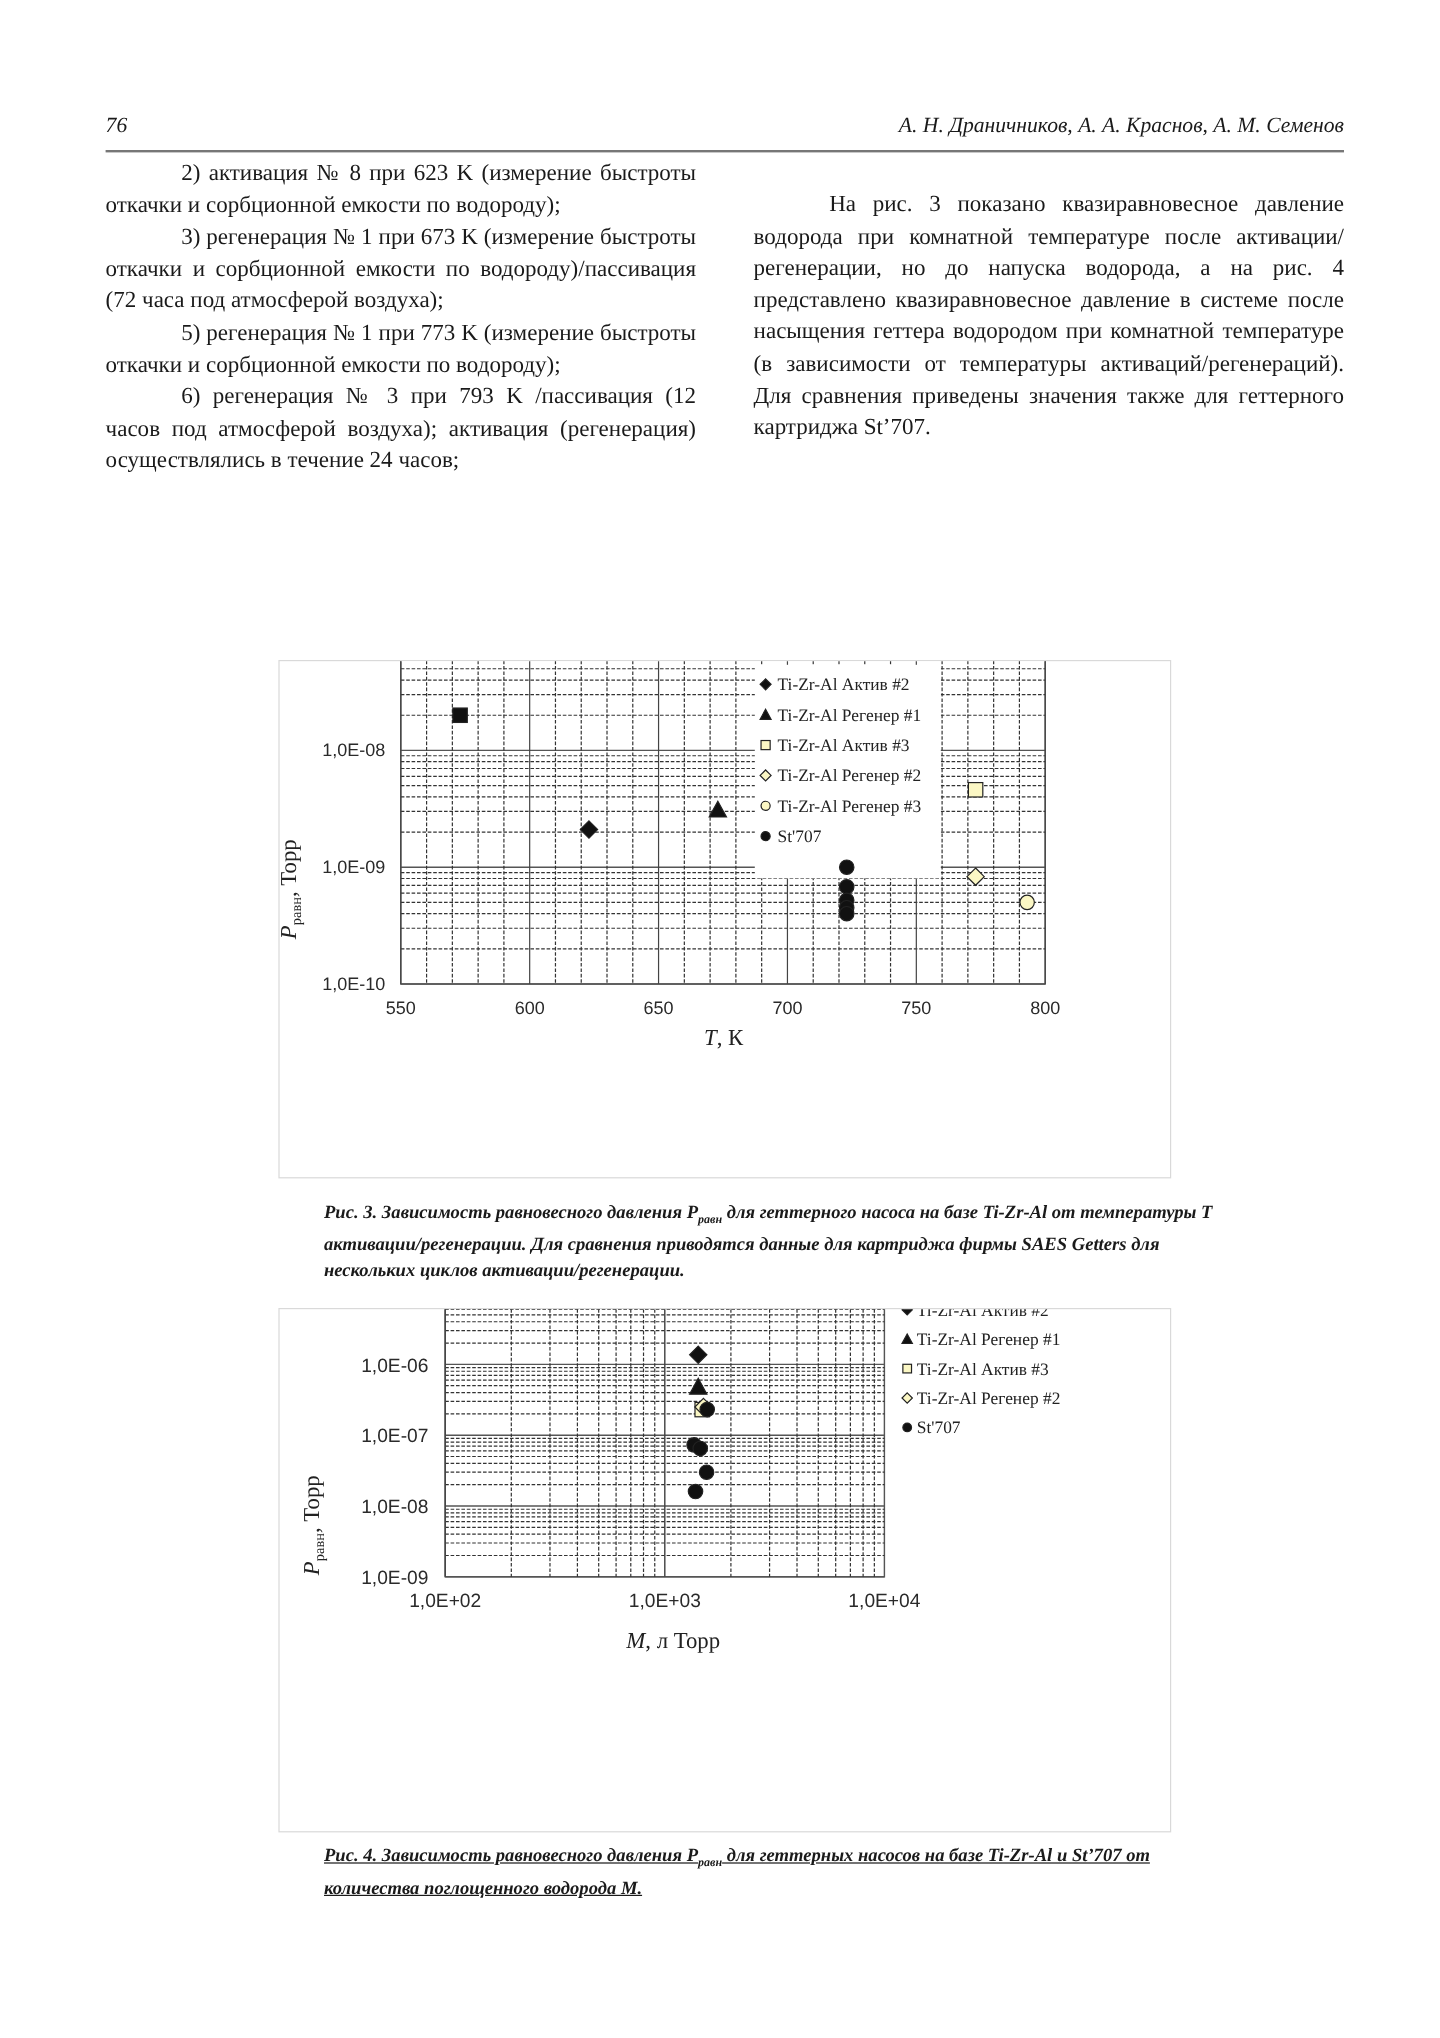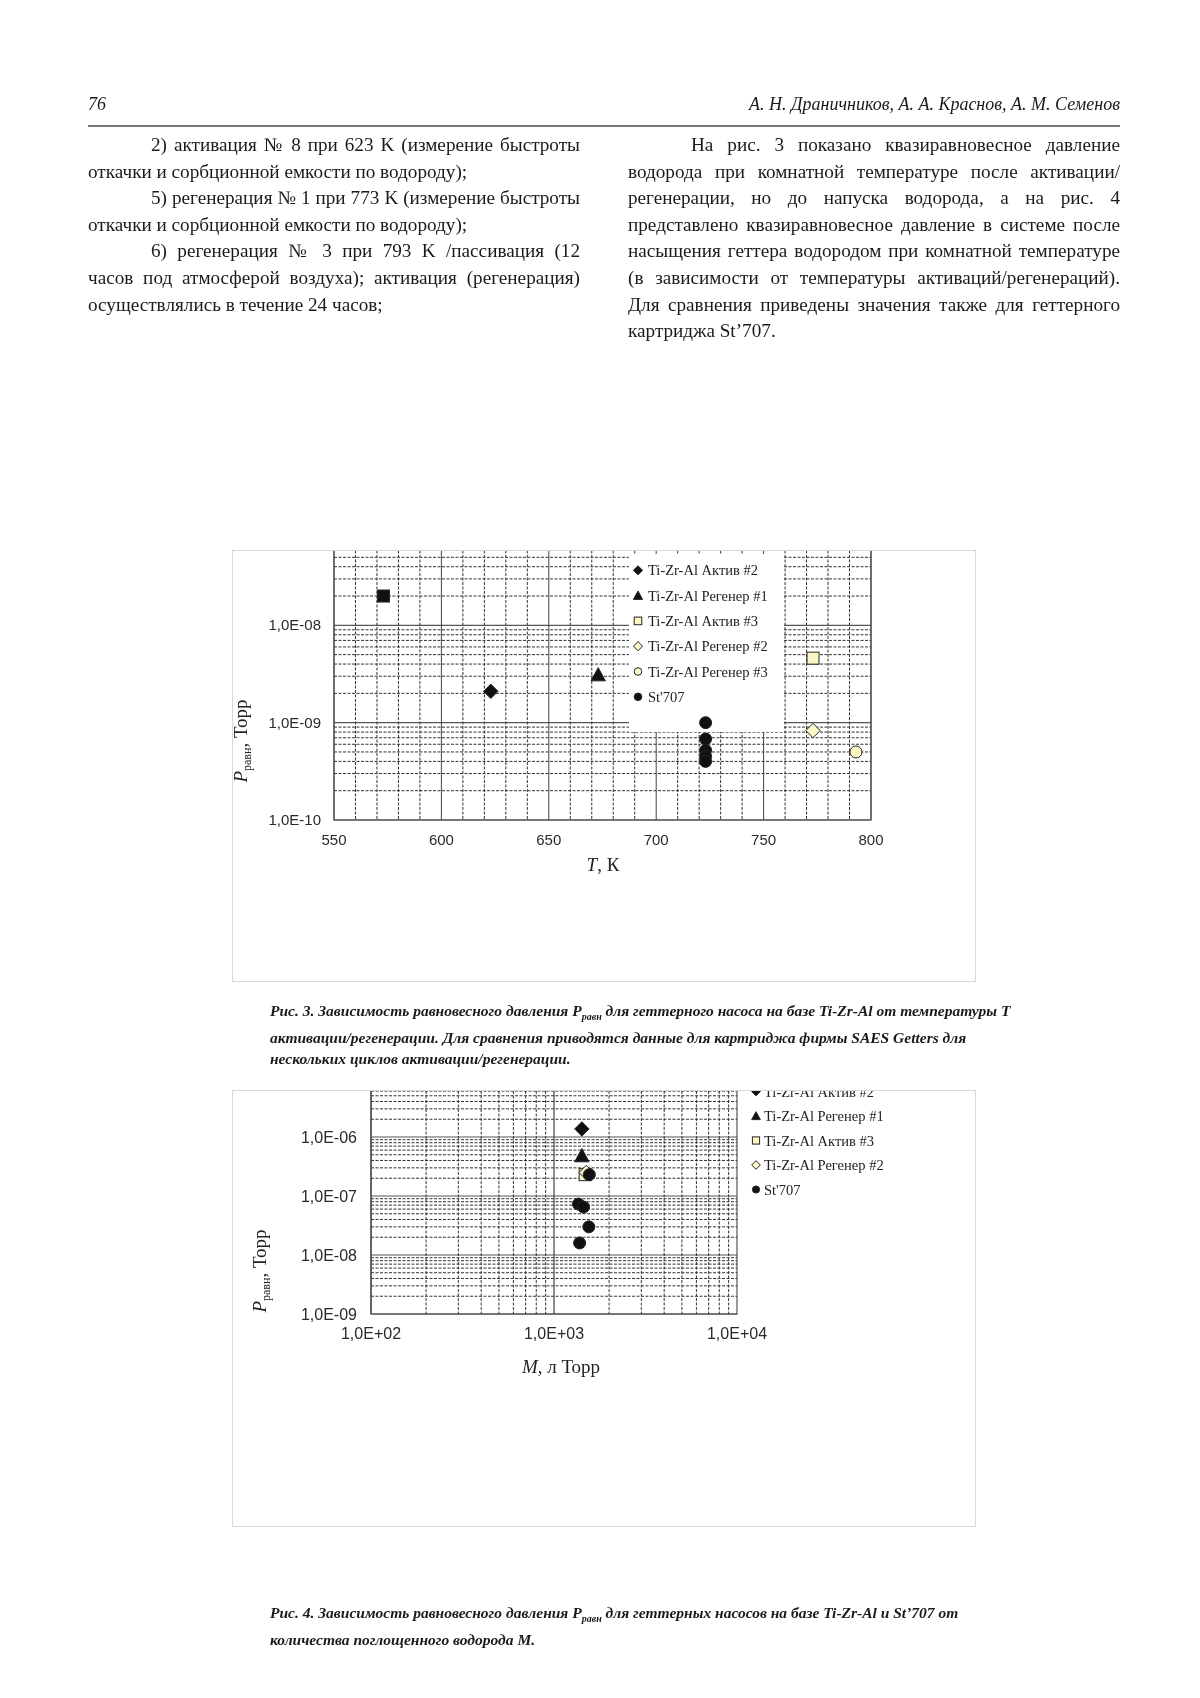--- a/index.html
+++ b/index.html
@@ -6,38 +6,39 @@
   body { width:1200px; height:1698px; position:relative; font-family:"Liberation Serif", serif; color:#1a1a1a; overflow:hidden; }
   .header { position:absolute; left:88px; top:92px; width:1032px; height:30px; font-style:italic; font-size:18px; }
   .header .pg { position:absolute; left:0; top:2px;text-align:right; }
   .header .auth { position:absolute; right:0; top:2px; }
   .hrule { position:absolute; left:88px; top:125px; width:1032px; height:2px; background:#777; }
   .col { position:absolute; top:132px; width:492px; font-size:19.2px; line-height:26.6px; text-align:justify; }
   .col.left { left:88px; }
   .col.right { left:628px; }
   .col p { margin:0; }
   .col p.ind { text-indent:63px; }
-  .col p.gap { }
+  .col p.gap { margin-top:26px; }
   .fig { position:absolute; border:1px solid #d9d9d9; background:#fff; }
   .caption { position:absolute; left:226px; width:770px; font-style:italic; font-weight:bold; font-size:15.5px; line-height:21px;margin-left:44px; }
   .caption sub { font-size:10px; }
   svg text { font-family:"Liberation Sans", sans-serif; }
   .legend-text { font-family:"Liberation Serif", serif; }
 </style>
 </head>
 <body>
 
 <div class="header">
   <span class="pg">76</span>
   <span class="auth">А. Н. Драничников, А. А. Краснов, А. М. Семенов</span>
 </div>
 <div class="hrule"></div>
 
 <div class="col left">
   <p class="ind">2) активация № 8 при 623 K (измерение быстроты откачки и сорбционной емкости по водороду);</p>
+  <p class="ind">3) регенерация № 1 при 673 K (измерение быстроты откачки и сорбционной емкости по водороду)/пассивация (72 часа под атмосферой воздуха);</p>
   <p class="ind">5) регенерация № 1 при 773 K (измерение быстроты откачки и сорбционной емкости по водороду);</p>
   <p class="ind">6) регенерация № 3 при 793 K /пассивация (12 часов под атмосферой воздуха); активация (регенерация) осуществлялись в течение 24 часов;</p>
 </div>
 
 <div class="col right">
   <p class="ind gap">На рис. 3 показано квазиравновесное давление водорода при комнатной температуре после активации/регенерации, но до напуска водорода, а на рис. 4 представлено квазиравновесное давление в системе после насыщения геттера водородом при комнатной температуре (в зависимости от температуры активаций/регенераций). Для сравнения приведены значения также для геттерного картриджа St’707.</p>
 </div>
 
 <div class="fig" style="left:232px; top:550px; width:742px; height:430px;">
   <svg id="fig3" width="742" height="430">
@@ -245,15 +246,15 @@
         <circle cx="345.43762023174975" cy="113.0639512528931" r="6" fill="#111111" stroke="#222" stroke-width="1"></circle>
         <circle cx="350.5303444090004" cy="116.03811195807151" r="6" fill="#111111" stroke="#222" stroke-width="1"></circle>
         <circle cx="355.83070076516333" cy="135.8498459715399" r="6" fill="#111111" stroke="#222" stroke-width="1"></circle>
         <circle cx="346.59787281142627" cy="151.95692102330042" r="6" fill="#111111" stroke="#222" stroke-width="1"></circle>
         <circle cx="356.3418014988665" cy="83.65805767496201" r="6" fill="#111111" stroke="#222" stroke-width="1"></circle>
       </g>
       <text x="0" y="0" transform="translate(33,180) rotate(-90)" font-size="19" text-anchor="middle" fill="#222" style="font-family:&quot;Liberation Serif&quot;,serif"><tspan font-style="italic">P</tspan><tspan font-size="12" dy="4">равн</tspan><tspan dy="-4">, Торр</tspan></text>
       <text x="328" y="282" font-size="19" text-anchor="middle" fill="#222" style="font-family:&quot;Liberation Serif&quot;,serif"><tspan font-style="italic">M</tspan><tspan>, л Торр</tspan></text>
     </svg>
 </div>
-<div class="caption" style="top:1602px;">
+<div class="caption" style="top:1536px;text-decoration:underline;">
   <span>Рис. 4. Зависимость равновесного давления P</span><sub>равн</sub><span>  для геттерных насосов на базе Ti-Zr-Al и St’707 от количества поглощенного водорода M.</span>
 </div>
 
 </body></html>

